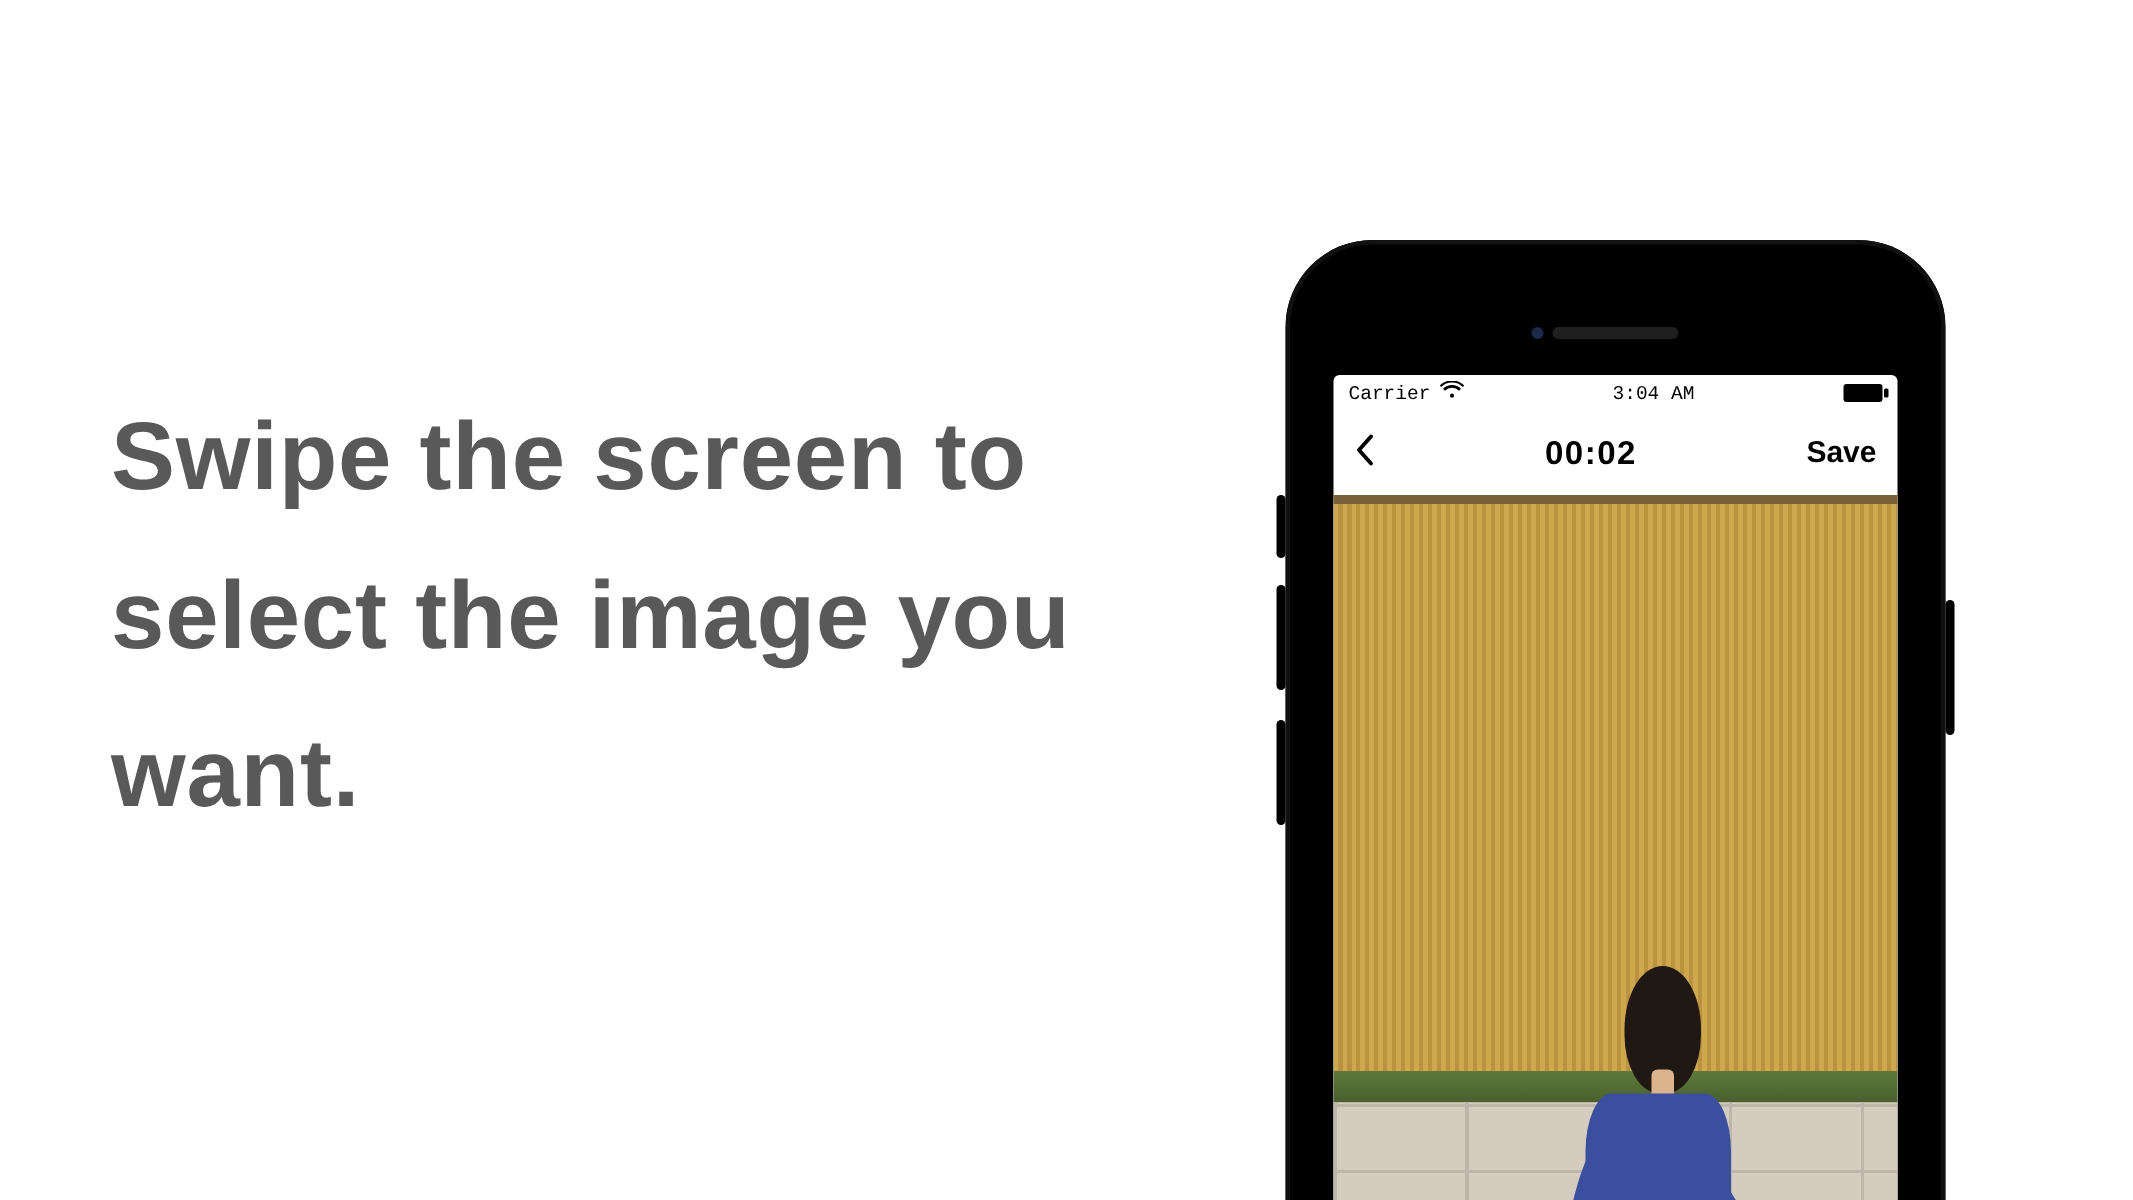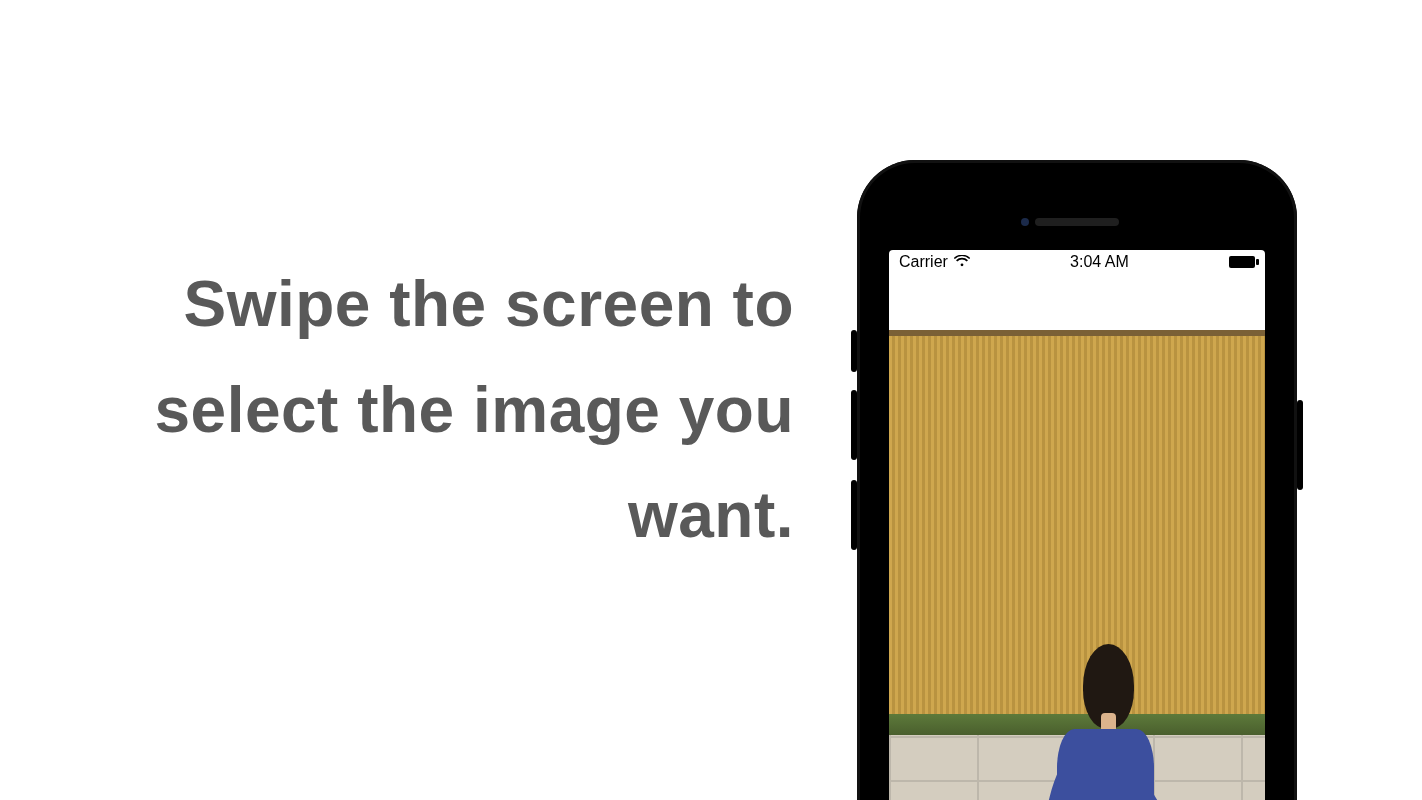--- a/index.html
+++ b/index.html
@@ -1,30 +1,30 @@
 <!DOCTYPE html>
 <html><head>
 <meta charset="utf-8">
 <style>
   html,body{margin:0;padding:0;width:1422px;height:800px;background:#ffffff;font-family:Arial,Helvetica,sans-serif;overflow:hidden;}
   .stage{position:relative;width:1422px;height:800px;}
-  .headline{position:absolute;left:74px;top:252px;width:720px;color:#595959;font-weight:700;font-size:64px;line-height:1.65;letter-spacing:0.5px;text-align:right;}
+  .headline{position:absolute;left:74px;top:252px;width:720px;color:#595959;font-weight:700;font-size:64px;line-height:1.65;letter-spacing:0.5px;}
   
   .phone{position:absolute;left:857px;top:160px;width:440px;height:900px;background:#000;border-radius:58px;box-shadow:inset 0 0 0 3px #111;}
   .phone .side-btn{position:absolute;background:#000;border-radius:4px;}
   .phone .sb-left{left:-6px;top:170px;width:6px;height:42px;}
   .phone .sb-left2{left:-6px;top:230px;width:6px;height:70px;}
   .phone .sb-left3{left:-6px;top:320px;width:6px;height:70px;}
   .phone .sb-right{right:-6px;top:240px;width:6px;height:90px;}
   .phone .inner{position:absolute;left:18px;top:18px;right:18px;bottom:18px;background:#000;border-radius:44px;}
   .phone .screen{position:absolute;left:14px;top:72px;right:14px;bottom:14px;background:#ffffff;border-radius:4px;overflow:hidden;}
   .speaker{position:absolute;left:50%;top:40px;transform:translateX(-50%);width:84px;height:8px;background:#1f1f1f;border-radius:4px;}
   .prox{position:absolute;left:146px;top:40px;width:8px;height:8px;background:#1b2a4a;border-radius:50%;}
   
-  .statusbar{height:24px;display:flex;align-items:center;justify-content:space-between;padding:0 10px;font-size:16px;color:#000;font-weight:500;}
+  .statusbar{height:24px;display:flex;align-items:center;justify-content:space-between;padding:0 10px;font-size:13px;color:#000;font-weight:500;font-family:Liberation Mono, monospace;}
   .statusbar .left{display:flex;align-items:center;gap:6px;}
   .statusbar .right{display:flex;align-items:center;}
   .wifi-icon{display:inline-block;}
   .battery-icon{display:inline-block;width:26px;height:12px;background:#000;border-radius:2px;position:relative;}
   .battery-icon:after{content:"";position:absolute;right:-4px;top:3px;width:3px;height:6px;background:#000;border-radius:1px;}
   
   .navrow{height:56px;display:flex;align-items:center;justify-content:space-between;padding:0 14px;}
   .navrow .back{font-size:26px;font-weight:400;color:#000;cursor:pointer;line-height:1;}
   .navrow .timer{font-size:22px;font-weight:600;color:#000;letter-spacing:1px;}
   .navrow .save{font-size:20px;font-weight:700;color:#000;cursor:pointer;}
@@ -78,20 +78,29 @@
                   <path fill="#000" d="M8 11.2a1.4 1.4 0 1 0 0-2.8 1.4 1.4 0 0 0 0 2.8zM3.3 6.5a6.6 6.6 0 0 1 9.4 0l1.3-1.3a8.5 8.5 0 0 0-12 0l1.3 1.3zM.8 4A10.2 10.2 0 0 1 15.2 4l1-1a11.6 11.6 0 0 0-16.4 0l1 1z"></path>
                 </svg>
             </span>
           </div>
           <span>3:04 AM</span>
           <div class="right">
             <span class="battery-icon"></span>
           </div>
         </div>
 
+        <div class="navrow">
+          <span class="back">
+            <svg width="14" height="22" viewBox="0 0 14 22">
+                <path fill="none" stroke="#000" stroke-width="2.6" stroke-linecap="round" stroke-linejoin="round" d="M11 2 3 11l8 9"></path>
+              </svg>
+          </span>
+          <span class="timer">00:02</span>
+          <span class="save">Save</span>
+        </div>
 
         <div class="photo">
           <div class="sky"></div>
           <div class="fence"></div>
           <div class="green"></div>
           <div class="wall"></div>
 
           <div class="child">
             <div class="hair"></div>
               <div class="neck"></div>

